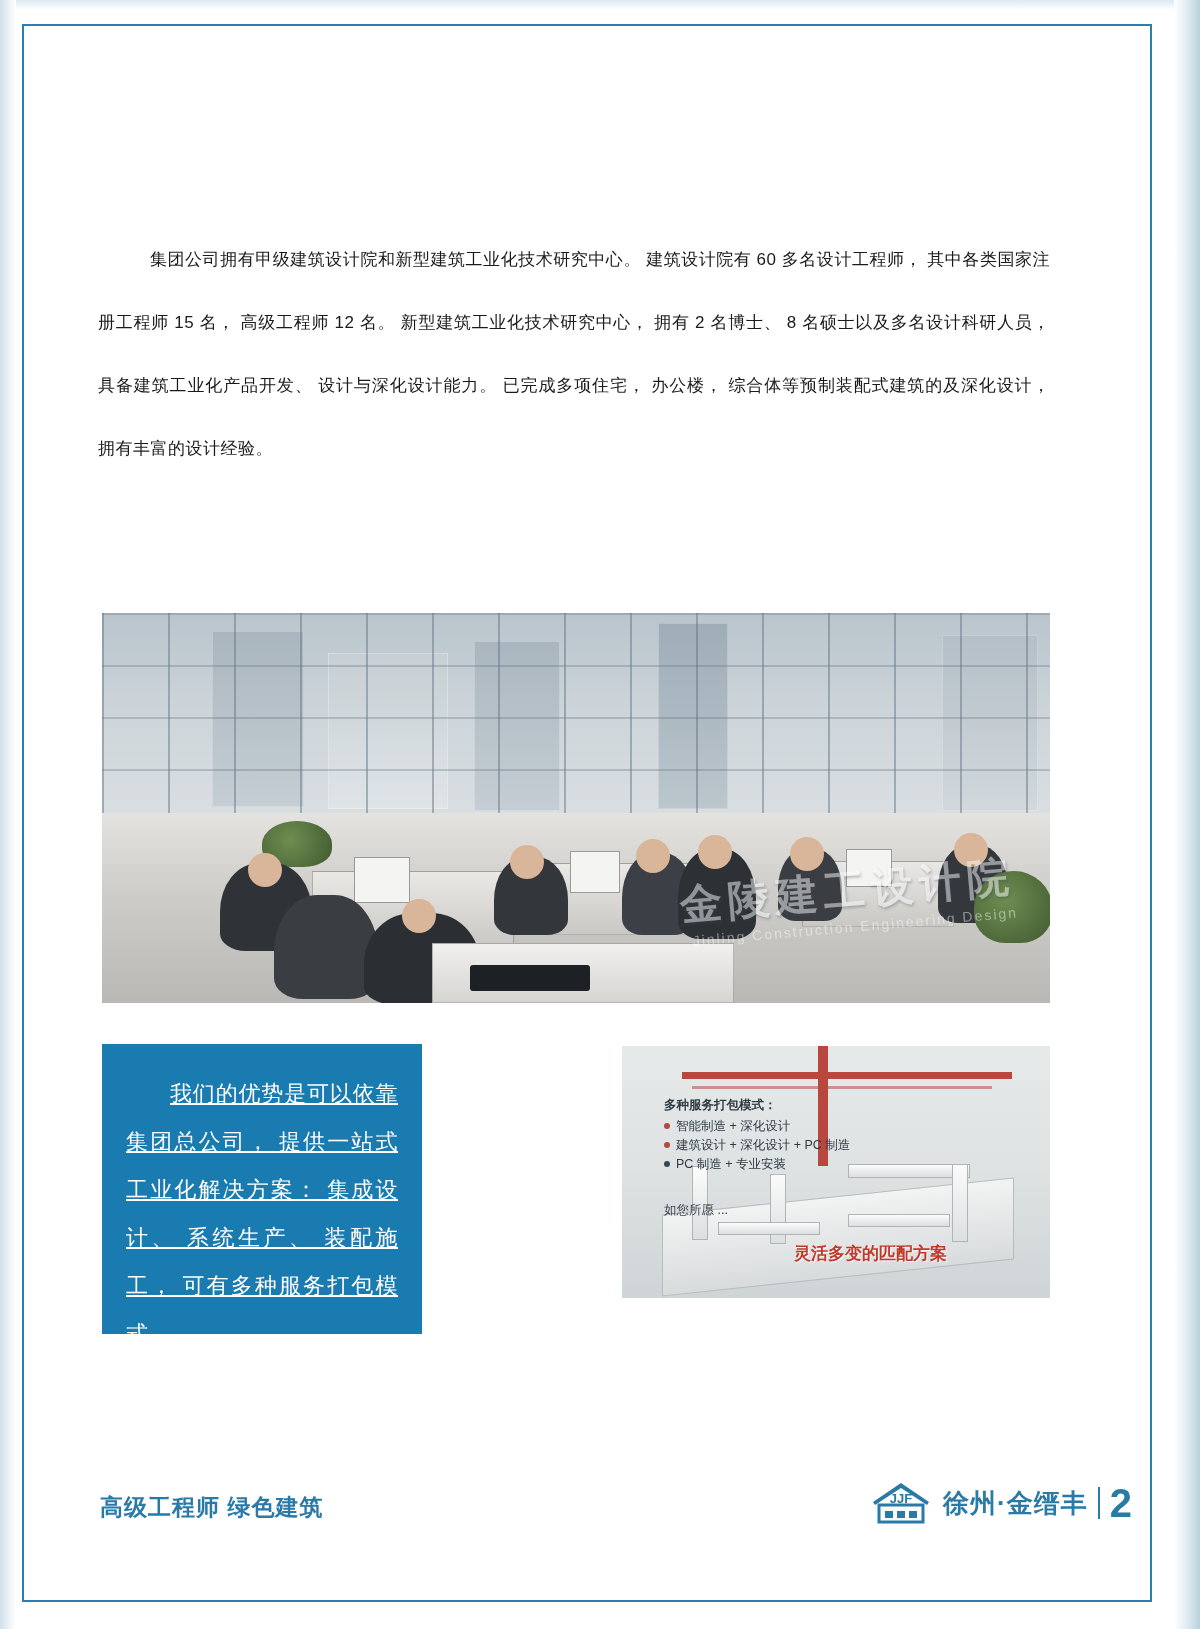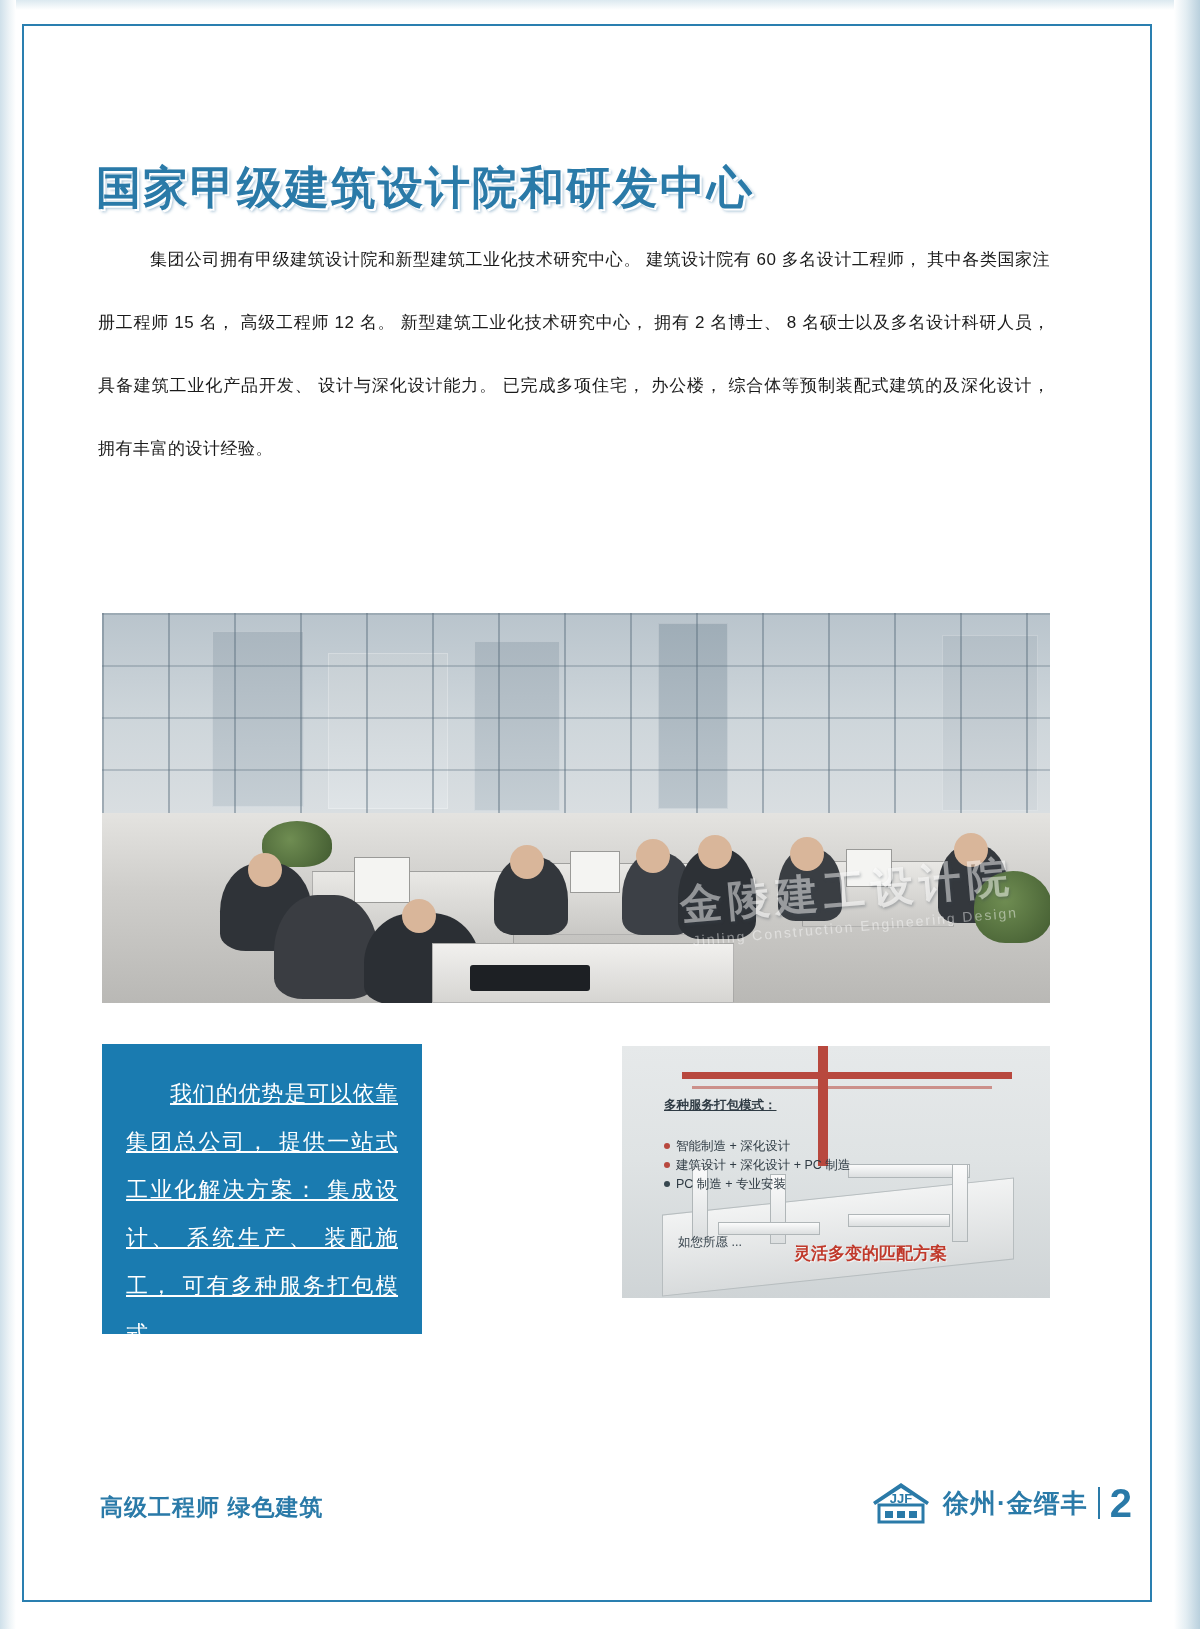--- a/index.html
+++ b/index.html
@@ -290,38 +290,37 @@
   .render .w5 { left: 226px; top: 168px; width: 100px; height: 11px; }
   .render .w6 { left: 96px;  top: 176px; width: 100px; height: 11px; }
   .render .panel-text {
     position: absolute;
     left: 42px;
     top: 50px;
     color: #2f3b44;
     font-size: 12.5px;
     line-height: 19px;
   }
-  .render .panel-text .t-title { font-weight: bold; margin-bottom: 22px; text-decoration: underline; }
+  .render .panel-text .t-title { font-weight: bold; margin-bottom: 2px; }
   .render .panel-text .dotline { white-space: nowrap; }
   .render .panel-text .dot {
     display: inline-block;
     width: 6px; height: 6px;
     border-radius: 50%;
     background: #b8483e;
     margin-right: 6px;
     vertical-align: 1px;
   }
   .render .panel-text .dot.dark { background: #37474f; }
   .render .ask {
     position: absolute;
-    left: 56px;
+    left: 42px;
     top: 156px;
     font-size: 12.5px;
     color: #3a464f;
-    margin-top: 32px;
   }
   .render .highlight {
     position: absolute;
     left: 172px;
     top: 196px;
     font-size: 17px;
     font-weight: bold;
     color: #c0392b;
     text-shadow: 1px 1px 1px rgba(255,255,255,0.8);
     white-space: nowrap;
@@ -372,21 +371,20 @@
 </head>
 <body>
 
 <div class="page">
 
   <div class="edge-top"></div>
   <div class="edge-left"></div>
   <div class="edge-right"></div>
   <div class="frame-line"></div>
 
-  <h1 class="heading">国家甲级建筑设计院和研发中心</h1>
 
   <div class="body-text">集团公司拥有甲级建筑设计院和新型建筑工业化技术研究中心。 建筑设计院有 60 多名设计工程师， 其中各类国家注册工程师 15 名， 高级工程师 12 名。 新型建筑工业化技术研究中心， 拥有 2 名博士、 8 名硕士以及多名设计科研人员， 具备建筑工业化产品开发、 设计与深化设计能力。 已完成多项住宅， 办公楼， 综合体等预制装配式建筑的及深化设计， 拥有丰富的设计经验。</div>
 
   <div class="photo">
     <div class="sky"></div>
     <div class="tower t1"></div>
     <div class="tower t2"></div>
     <div class="tower t3"></div>
     <div class="tower t4"></div>
     <div class="tower t5"></div>

